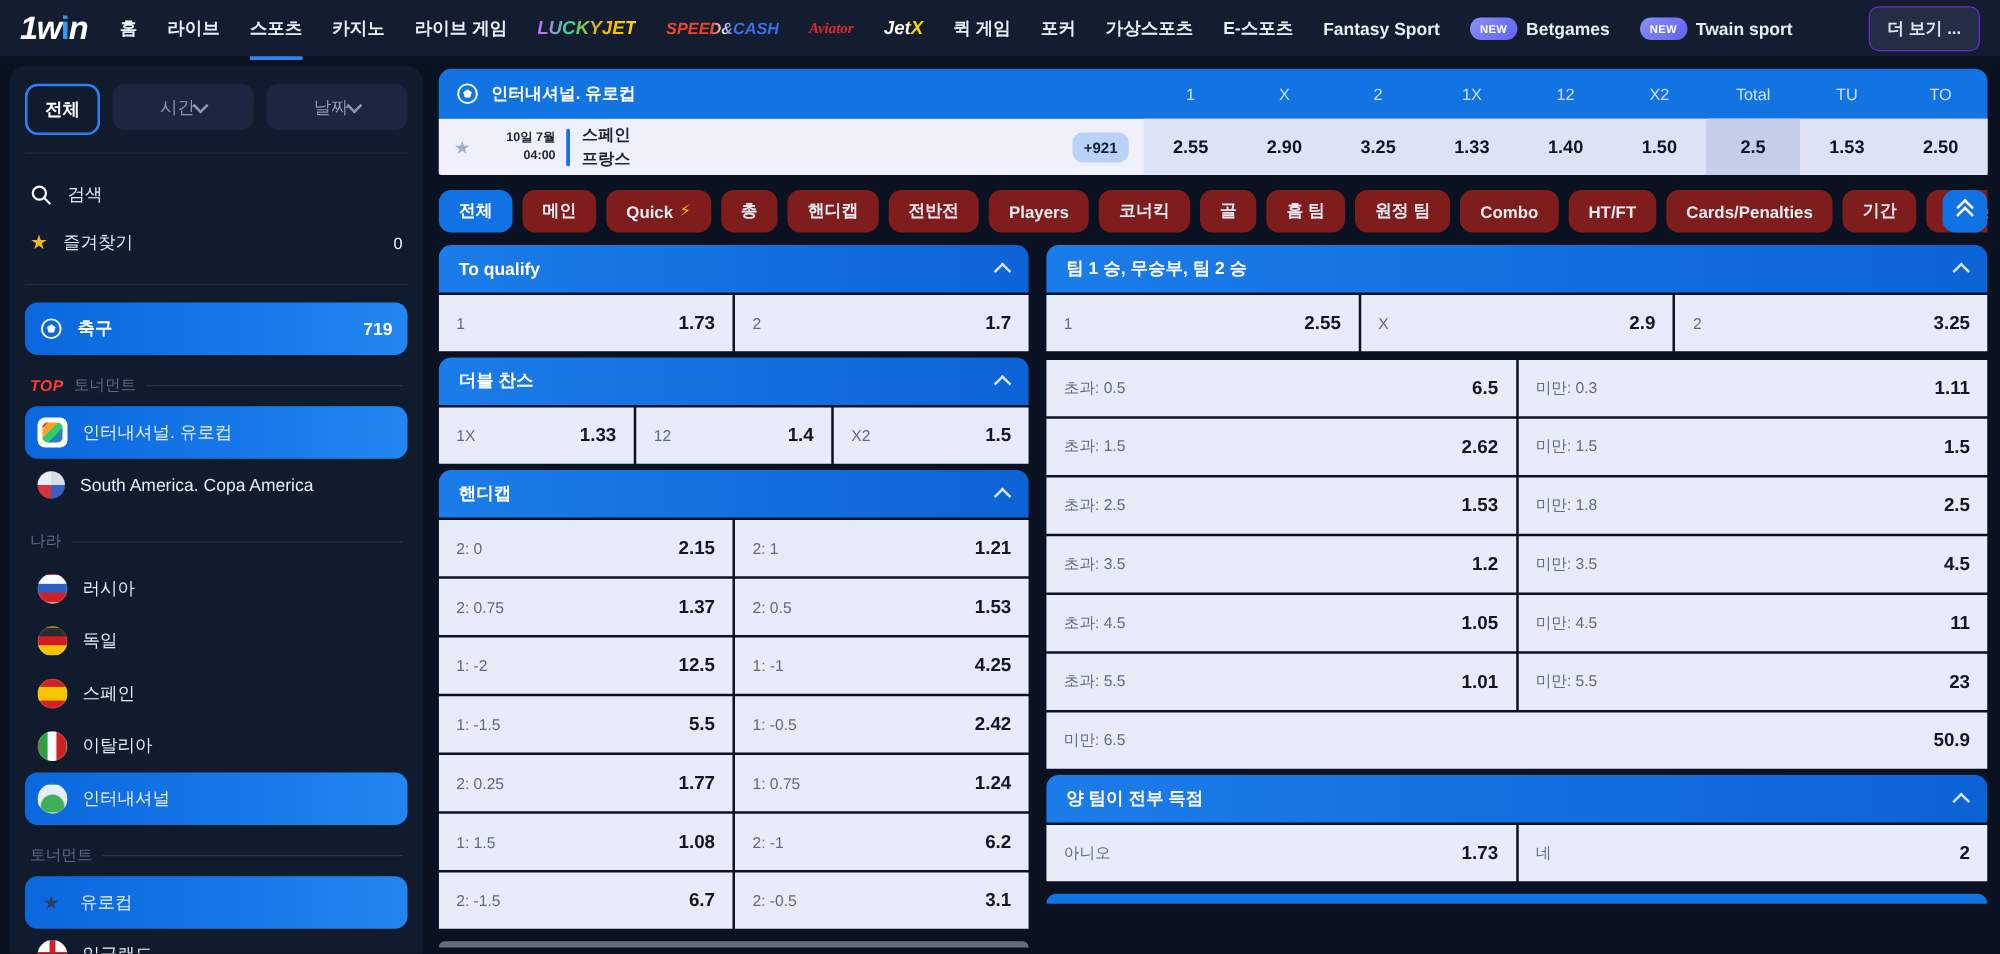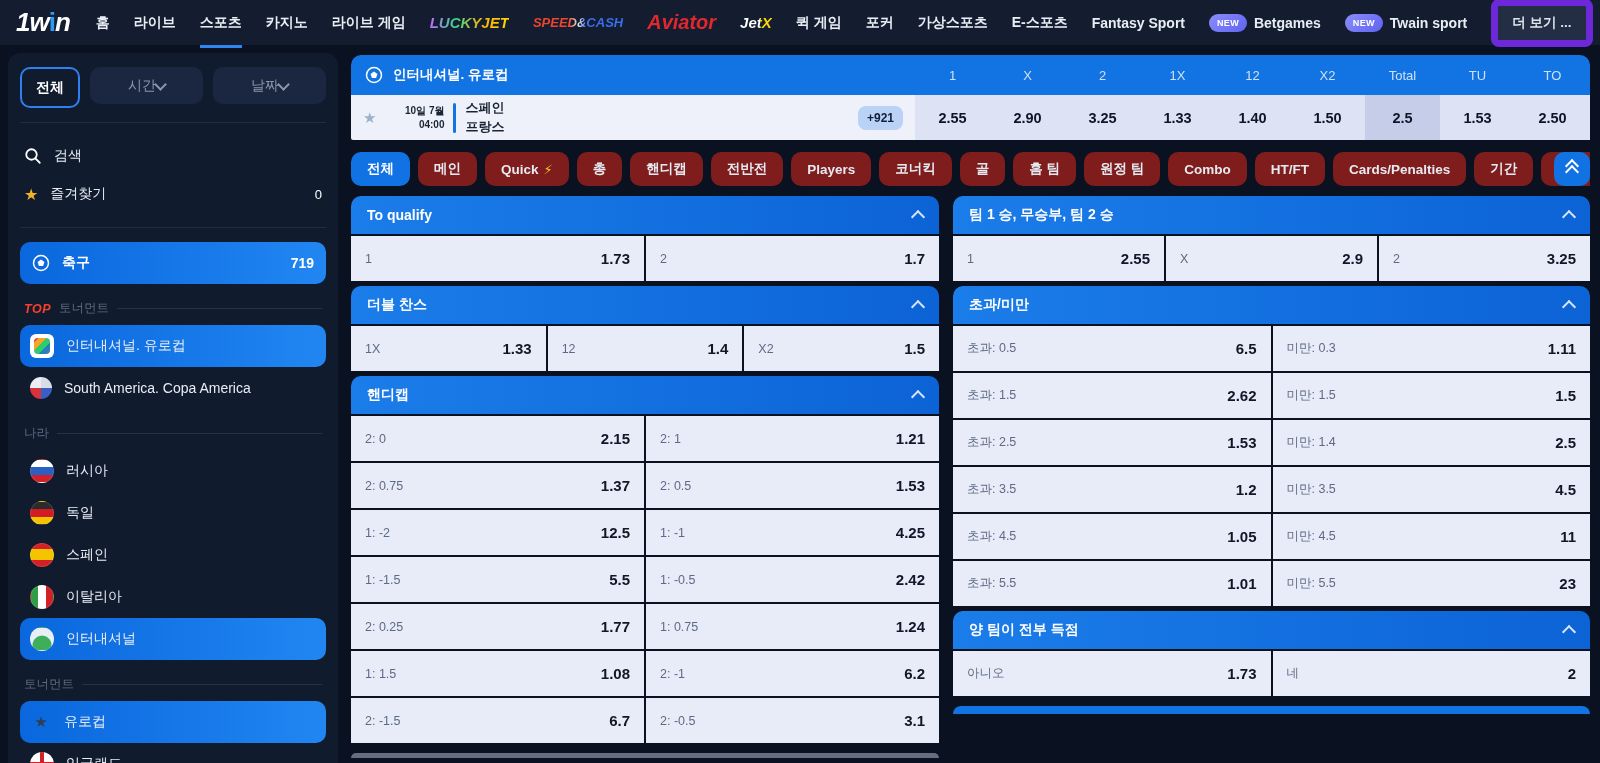--- a/index.html
+++ b/index.html
@@ -8,26 +8,26 @@
 
   
   .topnav{height:45px;background:#141d30;display:flex;align-items:center;padding:0 16px;gap:24px;flex:none;}
   .logo{font-size:26px;font-weight:800;font-style:italic;color:#fff;letter-spacing:-1px;position:relative;margin-right:2px;}
   .logo i{font-style:normal;color:#2e9bf5;}
   .mitem{height:45px;display:flex;align-items:center;color:#e9edf4;font-size:14px;font-weight:600;border-bottom:3px solid transparent;border-top:3px solid transparent;cursor:pointer;white-space:nowrap;}
   .mitem.active{border-bottom-color:#2e86f0;}
   .glogo{font-weight:800;font-style:italic;font-size:15px;white-space:nowrap;cursor:pointer;}
   .g-lucky{background:linear-gradient(90deg,#c36bff,#35d98a,#ffb300,#ffd60a);-webkit-background-clip:text;background-clip:text;color:transparent;}
   .g-speed{background:linear-gradient(90deg,#f0452a 40%,#e8e8e8 50%,#3a6ff0 60%);-webkit-background-clip:text;background-clip:text;color:transparent;font-size:13px;}
-  .g-aviator{color:#e0282e;font-size:20px;}
+  .g-aviator{color:#e0282e;font-size:12px;font-family:Liberation Serif, serif;}
   .g-jetx{background:linear-gradient(90deg,#ffffff 62%,#ffd60a 62%);-webkit-background-clip:text;background-clip:text;color:transparent;}
   .badged{display:flex;align-items:center;gap:7px;cursor:pointer;}
   .newpill{background:linear-gradient(135deg,#8a8df8,#5f63f2);color:#fff;font-size:9px;font-weight:700;padding:4px 8px;border-radius:10px;letter-spacing:.3px;}
   .badged .blabel{color:#e9edf4;font-size:14px;font-weight:600;white-space:nowrap;}
-  .more-btn{margin-left:auto;background:#232e45;border:7px solid #6d28d9;color:#dfe5ee;font-size:13.5px;font-weight:600;padding:8px 14px;border-radius:8px;cursor:pointer;white-space:nowrap;}
+  .more-btn{margin-left:auto;background:#232e45;border:1px solid #6d28d9;color:#dfe5ee;font-size:13.5px;font-weight:600;padding:8px 14px;border-radius:8px;cursor:pointer;white-space:nowrap;}
 
   
   .content{flex:1;display:flex;overflow:hidden;}
   .sidebar{width:330px;flex:none;padding:8px 6px 0 8px;}
   .side-panel{background:#111b2e;border-radius:12px;height:100%;padding:14px 12px;overflow:hidden;}
 
   
   .filter-row{display:flex;gap:10px;}
   .fbtn{height:37px;border-radius:10px;display:flex;align-items:center;justify-content:center;font-size:14px;cursor:pointer;}
   .fbtn.all{border:2px solid #2f7ff0;color:#fff;font-weight:700;padding:0 14px;background:transparent;}
@@ -81,21 +81,21 @@
   .tabs{flex:none;display:flex;gap:8px;padding:12px 0 10px 0;position:relative;overflow:hidden;padding-right:46px;}
   .tab{flex:none;background:#7f1d1d;color:#e5eaf2;padding:0 16px;height:34px;border-radius:10px;display:flex;align-items:center;gap:5px;font-size:13.5px;font-weight:700;cursor:pointer;white-space:nowrap;}
   .tab.active{background:#1173e3;color:#fff;}
   .bolt{color:#f7c325;font-size:13px;}
   .collapse-btn{position:absolute;right:0;top:12px;width:36px;height:34px;border-radius:10px;background:#1173e3;display:flex;flex-direction:column;align-items:center;justify-content:center;cursor:pointer;gap:0px;}
   .chev-up{width:8px;height:8px;border-left:2.5px solid #fff;border-top:2.5px solid #fff;transform:rotate(45deg);}
   .collapse-btn .chev-up:last-child{margin-top:-4px;}
 
   .markets{flex:1;display:flex;gap:14px;overflow:hidden;}
   .mcol{display:flex;flex-direction:column;overflow:hidden;}
-  .mcol.left{width:588px;}
+  .mcol.left{width:472px;}
   .mcol.right{flex:1;}
   .msection{margin-bottom:5px;flex:none;}
   .mhead{height:38px;background:linear-gradient(90deg,#1b7de9,#0c63d6);border-radius:10px 10px 0 0;display:flex;align-items:center;justify-content:space-between;padding:0 16px;color:#fff;font-size:14px;font-weight:600;cursor:pointer;}
   .mhead .chu{width:8px;height:8px;border-left:2px solid #d7e6fb;border-top:2px solid #d7e6fb;transform:rotate(45deg);margin-top:3px;}
   .mrow{display:flex;gap:2px;margin-top:2px;}
   .cell{flex:1;height:45px;background:#e8ecf8;display:flex;align-items:center;justify-content:space-between;padding:0 14px;cursor:pointer;}
   .cl{font-size:12.5px;color:#5e6a85;}
   .cv{font-size:15px;font-weight:700;color:#0f1728;}
   .peek{flex:none;border-radius:8px 8px 0 0;margin-top:5px;}
   .peek.gray{height:5px;background:#656e7e;}
@@ -438,24 +438,20 @@
                   <span class="cv">2.9</span>
                 </div>
               <div class="cell">
                   <span class="cl">2</span>
                   <span class="cv">3.25</span>
                 </div>
             </div>
           </div>
 
           <div class="msection">
-            <div class="mhead">
-              <span>초과/미만</span>
-              <span class="chu"></span>
-            </div>
             <div class="mrow">
               <div class="cell">
                   <span class="cl">초과: 0.5</span>
                   <span class="cv">6.5</span>
                 </div>
               <div class="cell">
                   <span class="cl">미만: 0.3</span>
                   <span class="cv">1.11</span>
                 </div>
             </div>
@@ -468,21 +464,21 @@
                   <span class="cl">미만: 1.5</span>
                   <span class="cv">1.5</span>
                 </div>
             </div>
             <div class="mrow">
               <div class="cell">
                   <span class="cl">초과: 2.5</span>
                   <span class="cv">1.53</span>
                 </div>
               <div class="cell">
-                  <span class="cl">미만: 1.4</span>
+                  <span class="cl">미만: 1.8</span>
                   <span class="cv">2.5</span>
                 </div>
             </div>
             <div class="mrow">
               <div class="cell">
                   <span class="cl">초과: 3.5</span>
                   <span class="cv">1.2</span>
                 </div>
               <div class="cell">
                   <span class="cl">미만: 3.5</span>
@@ -500,20 +496,26 @@
                 </div>
             </div>
             <div class="mrow">
               <div class="cell">
                   <span class="cl">초과: 5.5</span>
                   <span class="cv">1.01</span>
                 </div>
               <div class="cell">
                   <span class="cl">미만: 5.5</span>
                   <span class="cv">23</span>
+                </div>
+            </div>
+            <div class="mrow">
+              <div class="cell">
+                  <span class="cl">미만: 6.5</span>
+                  <span class="cv">50.9</span>
                 </div>
             </div>
           </div>
 
           <div class="msection">
             <div class="mhead">
               <span>양 팀이 전부 득점</span>
               <span class="chu"></span>
             </div>
             <div class="mrow">

